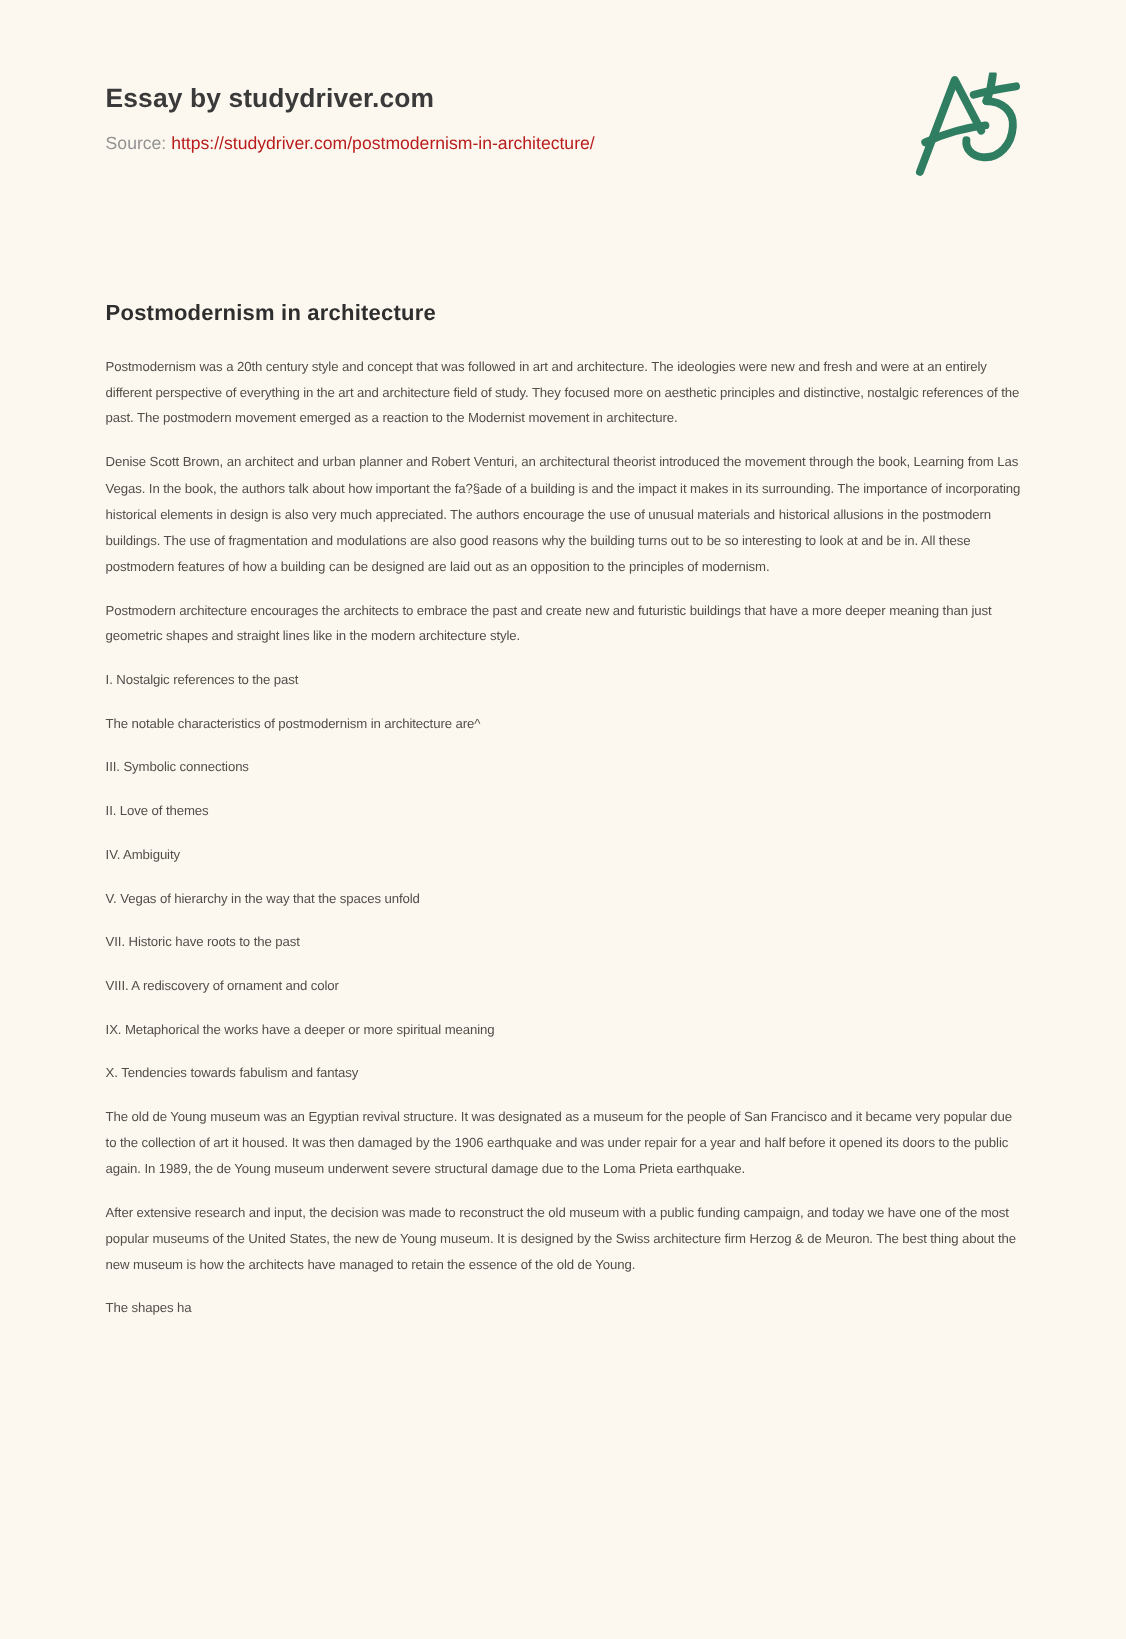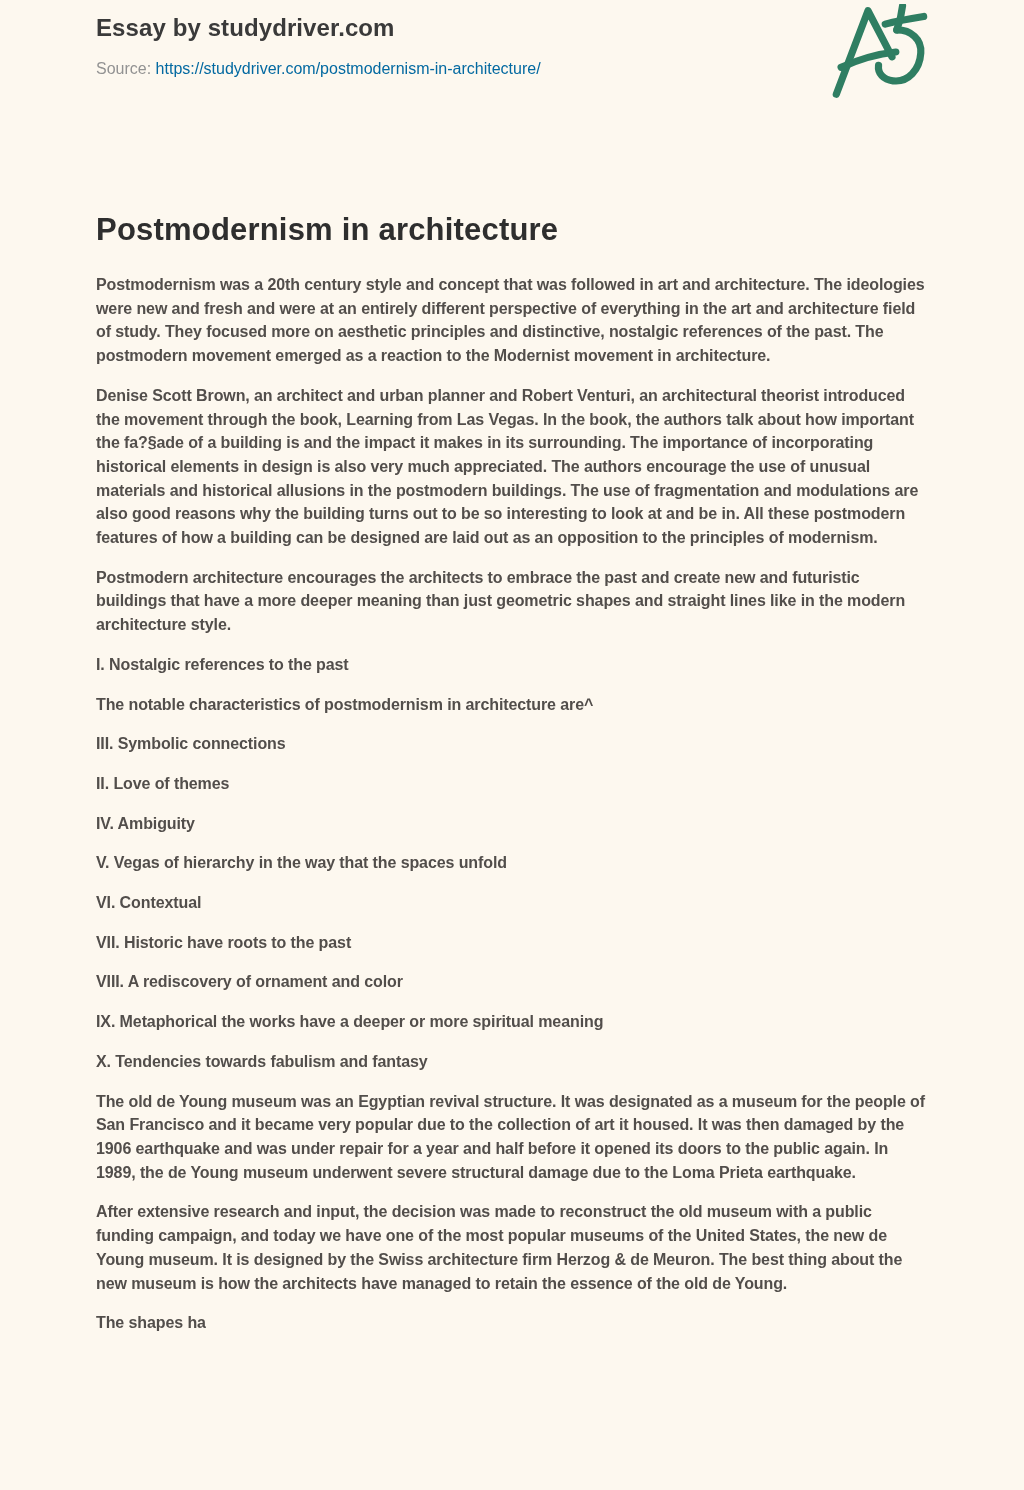--- a/index.html
+++ b/index.html
@@ -16,60 +16,60 @@
   }
   .page {
     width: 832px;
     margin: 0 auto;
     padding: 0 96px;
   }
   .site-header {
     display: flex;
     justify-content: space-between;
     align-items: flex-start;
+    padding-top: 62px;
   }
   .site-title {
     font-size: 24px;
     font-weight: 700;
     color: #3a3a3a;
     margin: 14px 0 0 0;
     letter-spacing: 0.1px;
   }
   .source-line {
     margin-top: 18px;
     font-size: 16px;
     color: #929292;
   }
   .source-link {
-    color: #0369a1;
+    color: #b91c1c;
     text-decoration: none;
   }
   .logo {
     width: 97px;
     height: 96px;
     margin-top: 4px;
     flex: 0 0 auto;
   }
   .essay-title {
-    font-size: 31px;
+    font-size: 20px;
     font-weight: 700;
     color: #2e2e2e;
     margin: 112px 0 0 0;
     letter-spacing: 0.2px;
   }
   .essay-body {
     margin-top: 25px;
   }
   .essay-body p {
-    font-size: 16px;
+    font-size: 12px;
     letter-spacing: -0.1px;
     line-height: 23.7px;
     color: #524e4b;
     margin: 0 0 16px 0;
-    font-weight: bold;
   }
 </style>
 </head>
 <body>
 
 <div class="page">
 
   <div class="site-header">
     <div class="header-text">
       <h2 class="site-title">Essay by studydriver.com</h2>
@@ -95,21 +95,20 @@
     <p>Postmodernism was a 20th century style and concept that was followed in art and architecture. The ideologies were new and fresh and were at an entirely different perspective of everything in the art and architecture field of study. They focused more on aesthetic principles and distinctive, nostalgic references of the past. The postmodern movement emerged as a reaction to the Modernist movement in architecture.</p>
     <p>Denise Scott Brown, an architect and urban planner and Robert Venturi, an architectural theorist introduced the movement through the book, Learning from Las Vegas. In the book, the authors talk about how important the fa?§ade of a building is and the impact it makes in its surrounding. The importance of incorporating historical elements in design is also very much appreciated. The authors encourage the use of unusual materials and historical allusions in the postmodern buildings. The use of fragmentation and modulations are also good reasons why the building turns out to be so interesting to look at and be in. All these postmodern features of how a building can be designed are laid out as an opposition to the principles of modernism.</p>
     <p>Postmodern architecture encourages the architects to embrace the past and create new and futuristic buildings that have a more deeper meaning than just geometric shapes and straight lines like in the modern architecture style.</p>
     <p>I. Nostalgic references to the past</p>
 
     <p>The notable characteristics of postmodernism in architecture are^</p>
     <p>III. Symbolic connections</p>
     <p>II. Love of themes</p>
     <p>IV. Ambiguity</p>
     <p>V. Vegas of hierarchy in the way that the spaces unfold</p>
-    <p>VI. Contextual</p>
     <p>VII. Historic have roots to the past</p>
     <p>VIII. A rediscovery of ornament and color</p>
     <p>IX. Metaphorical the works have a deeper or more spiritual meaning</p>
     <p>X. Tendencies towards fabulism and fantasy</p>
 
     <p>The old de Young museum was an Egyptian revival structure. It was designated as a museum for the people of San Francisco and it became very popular due to the collection of art it housed. It was then damaged by the 1906 earthquake and was under repair for a year and half before it opened its doors to the public again. In 1989, the de Young museum underwent severe structural damage due to the Loma Prieta earthquake.</p>
     <p>After extensive research and input, the decision was made to reconstruct the old museum with a public funding campaign, and today we have one of the most popular museums of the United States, the new de Young museum. It is designed by the Swiss architecture firm Herzog &amp; de Meuron. The best thing about the new museum is how the architects have managed to retain the essence of the old de Young.</p>
     <p>The shapes ha</p>
   </div>
 

